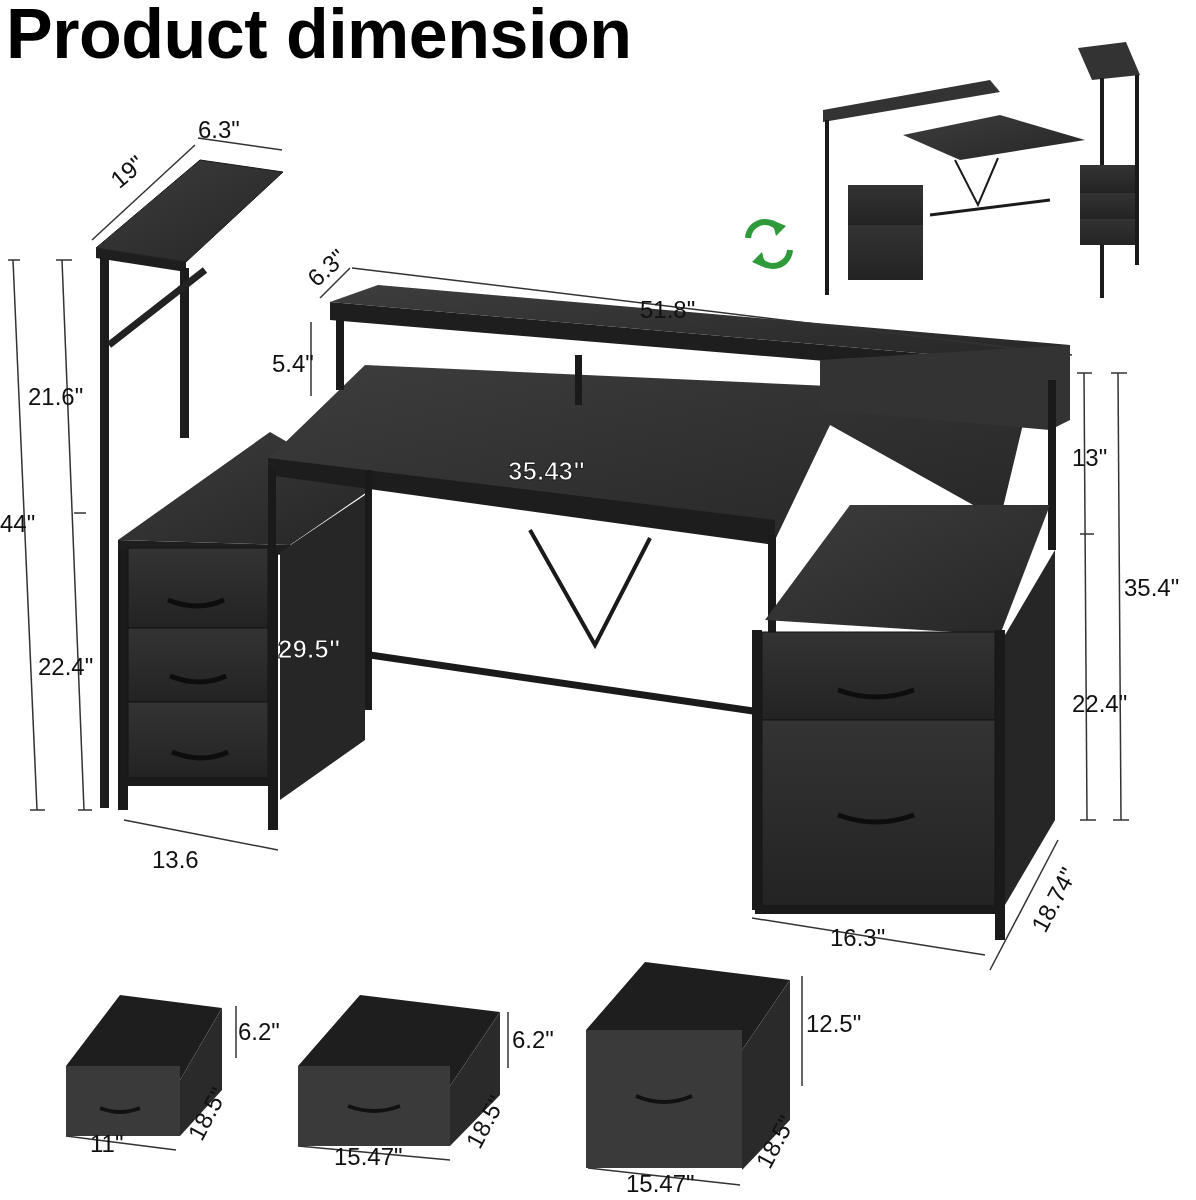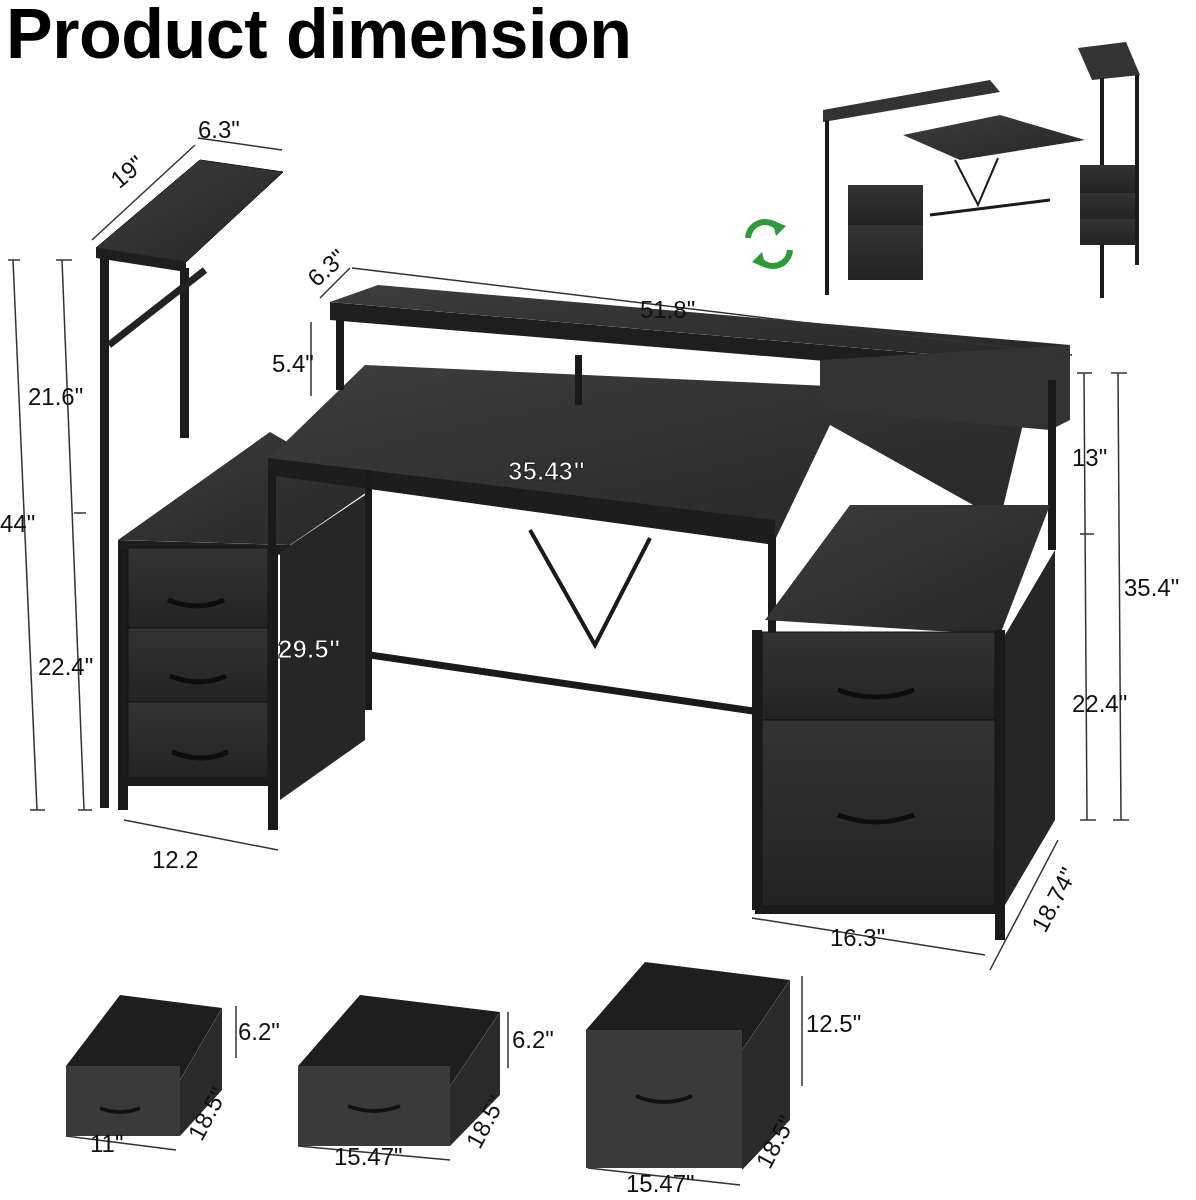--- a/index.html
+++ b/index.html
@@ -158,21 +158,21 @@
 <div class="lbl" style="left:0px;top:512px;">44"</div>
 <div class="lbl" style="left:38px;top:655px;">22.4"</div>
 
 <div class="lbl" style="left:306px;top:256px;transform:rotate(-42deg);">6.3"</div>
 <div class="lbl" style="left:640px;top:298px;">51.8"</div>
 <div class="lbl" style="left:272px;top:352px;">5.4"</div>
 
 <div class="lbl outline" style="left:508px;top:458px;">35.43"</div>
 <div class="lbl outline" style="left:278px;top:636px;">29.5"</div>
 
-<div class="lbl" style="left:152px;top:848px;">12.2</div>
+<div class="lbl" style="left:152px;top:848px;">13.6</div>
 
 <div class="lbl" style="left:1072px;top:446px;">13"</div>
 <div class="lbl" style="left:1124px;top:576px;">35.4"</div>
 <div class="lbl" style="left:1072px;top:692px;">22.4"</div>
 
 <div class="lbl" style="left:830px;top:926px;">16.3"</div>
 <div class="lbl" style="left:1020px;top:888px;transform:rotate(-62deg);">18.74"</div>
 
 <div class="lbl" style="left:238px;top:1020px;">6.2"</div>
 <div class="lbl" style="left:90px;top:1132px;">11"</div>

